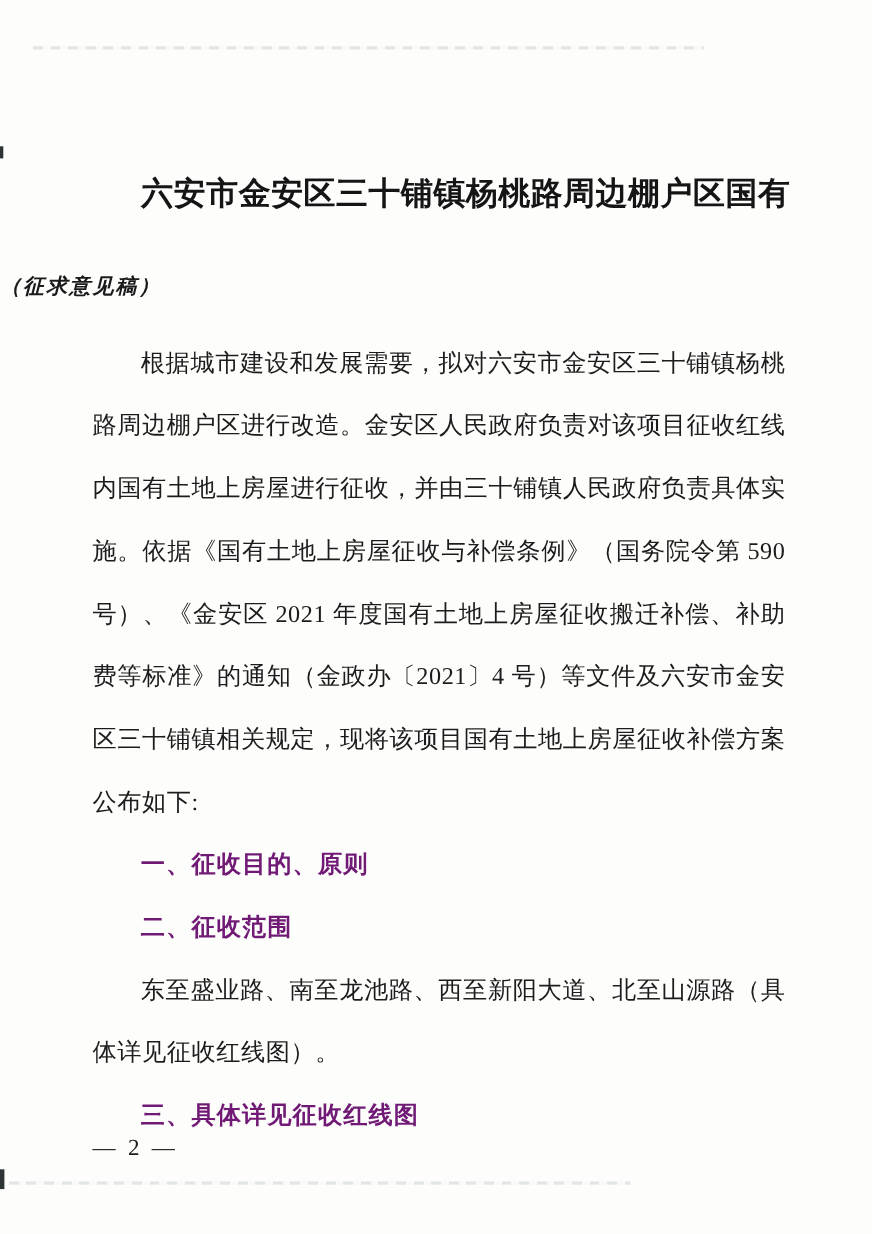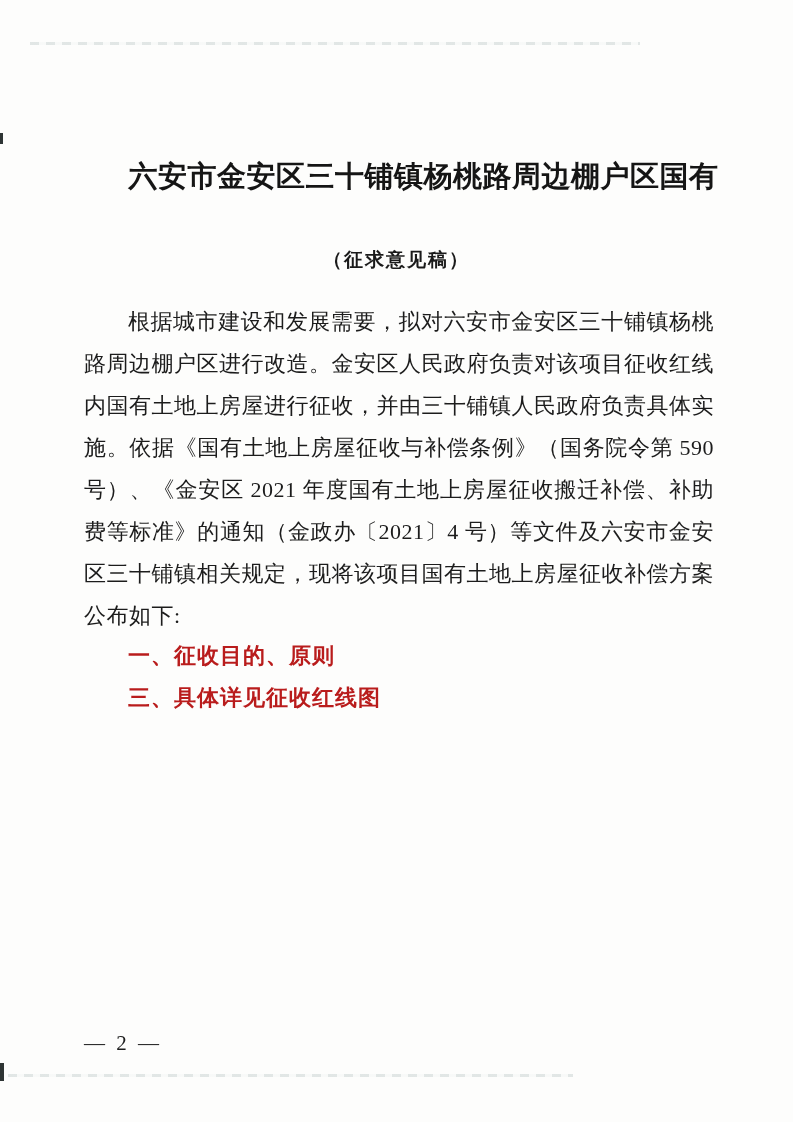--- a/index.html
+++ b/index.html
@@ -28,50 +28,51 @@
     letter-spacing: 0.5px;
     color: #151515;
     padding-left: 27px;
   }
   .doc-title span { display: block; }
   .doc-subtitle {
     position: absolute;
     top: 247px;
     left: 0;
     width: 100%;
-    text-align: center;
+    text-align: left;
     font-family: "Liberation Serif", "DejaVu Serif", serif;
     font-weight: bold;
     font-size: 19px;
     letter-spacing: 2px;
     color: #1a1a1a;
+    font-style: italic;
   }
   .doc-body {
     position: absolute;
     top: 301px;
     left: 84px;
     width: 630px;
     font-family: "Liberation Serif", "DejaVu Serif", serif;
     font-size: 22px;
-    line-height: 42px;
+    line-height: 57px;
     letter-spacing: 0.5px;
     text-align: justify;
     color: #1c1c1c;
   }
   .doc-body p {
     margin: 0;
     text-indent: 2em;
   }
   .sec-heading {
     margin: 0;
     text-indent: 2em;
     font-weight: bold;
-    font-family: Liberation Mono, monospace;
+    font-family: Liberation Serif, serif;
     letter-spacing: 1px;
-    color: #b91c1c;
+    color: #701a75;
   }
   .para-label {
     font-weight: bold;
     font-family: "Liberation Sans", "DejaVu Sans", sans-serif;
   }
   .page-number {
     position: absolute;
     left: 84px;
     top: 1031px;
     font-family: "Liberation Serif", "DejaVu Serif", serif;
@@ -114,20 +115,22 @@
   </div>
 
   <div class="doc-subtitle">（征求意见稿）</div>
 
   <div class="doc-body">
 
     <p>根据城市建设和发展需要，拟对六安市金安区三十铺镇杨桃路周边棚户区进行改造。金安区人民政府负责对该项目征收红线内国有土地上房屋进行征收，并由三十铺镇人民政府负责具体实施。依据《国有土地上房屋征收与补偿条例》（国务院令第 590 号）、《金安区 2021 年度国有土地上房屋征收搬迁补偿、补助费等标准》的通知（金政办〔2021〕4 号）等文件及六安市金安区三十铺镇相关规定，现将该项目国有土地上房屋征收补偿方案公布如下:</p>
 
     <p class="sec-heading">一、征收目的、原则</p>
 
+    <p class="sec-heading">二、征收范围</p>
+    <p><span>东至盛业路、南至龙池路、西至新阳大道、北至山源路（具体详见征收红线图）。</span></p>
 
     <p class="sec-heading">三、具体详见征收红线图</p>
 
   </div>
 
   <div class="page-number">— 2 —</div>
 
   <div class="scan-band bottom"></div>
   <div class="scan-speck lower"></div>
 

